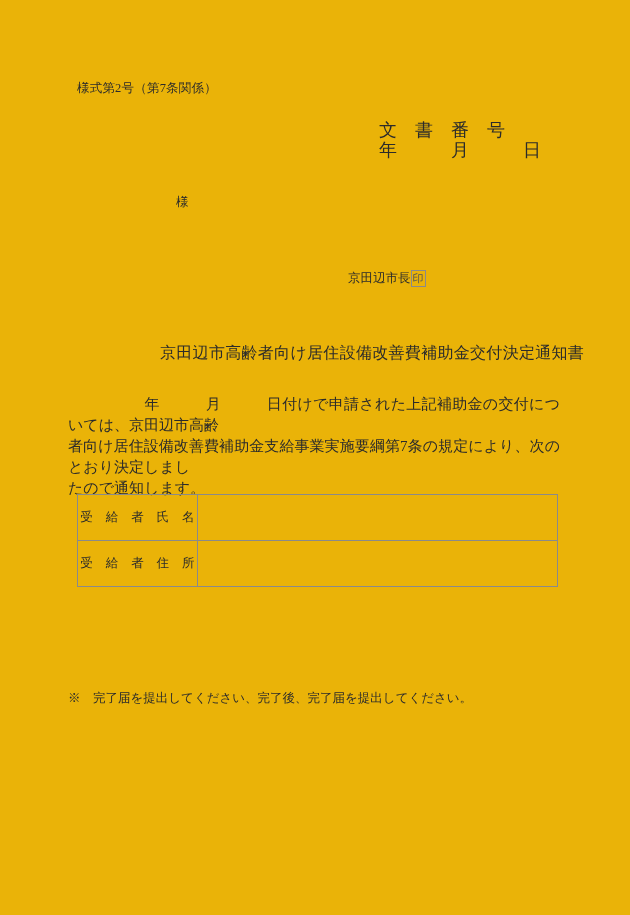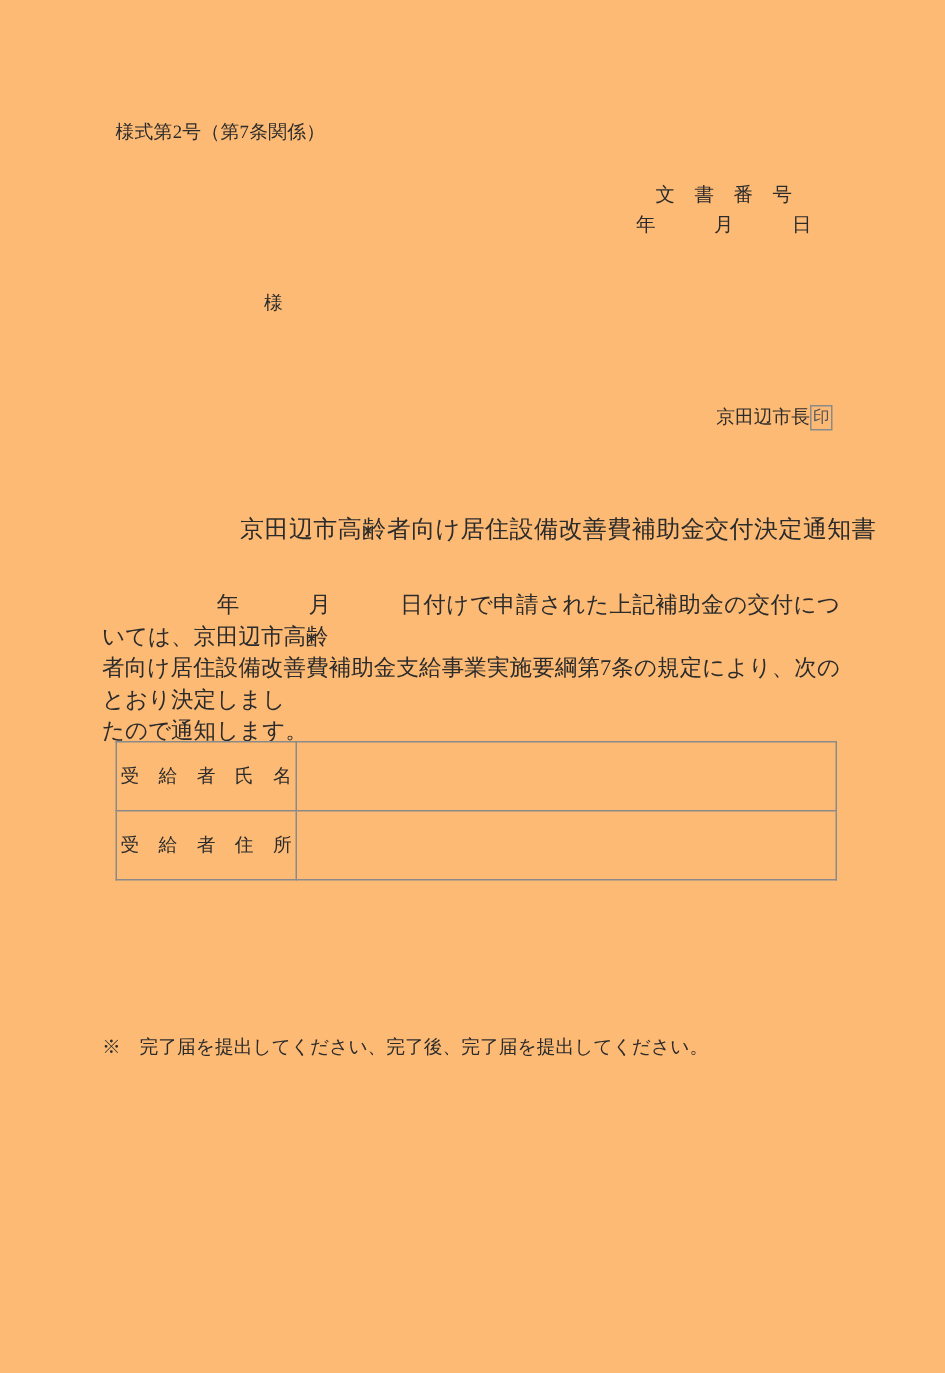--- a/index.html
+++ b/index.html
@@ -11,40 +11,40 @@
     height: 915px;
     background: #fdfdfd;
     font-family: "Liberation Serif", "DejaVu Serif", serif;
     color: #2b2b2b;
     overflow: hidden;
   }
   .page {
     position: relative;
     width: 630px;
     height: 915px;
-    background: #fdba74;
+    background: #eab308;
   }
 
   
   .form-no {
     position: absolute;
     left: 77px;
     top: 80px;
     font-size: 12.5px;
     letter-spacing: 0.2px;
     white-space: nowrap;
   }
 
   
   .doc-meta {
     position: absolute;
     right: 89px;
     top: 120px;
-    text-align: center;
-    font-size: 13px;
+    text-align: left;
+    font-size: 18px;
     line-height: 20px;
   }
   .doc-meta .line {
     white-space: pre;
   }
 
   
   .recipient {
     position: absolute;
     left: 176px;
@@ -54,21 +54,21 @@
   }
 
   
   .issuer-row {
     position: absolute;
     left: 348px;
     top: 270px;
     width: 207px;
     display: flex;
     align-items: center;
-    justify-content: flex-end;
+    justify-content: flex-start;
   }
   .issuer-name {
     font-size: 12.5px;
     white-space: nowrap;
   }
   .seal-box {
     width: 15px;
     height: 17px;
     border: 1px solid #8a8a8a;
     display: flex;

